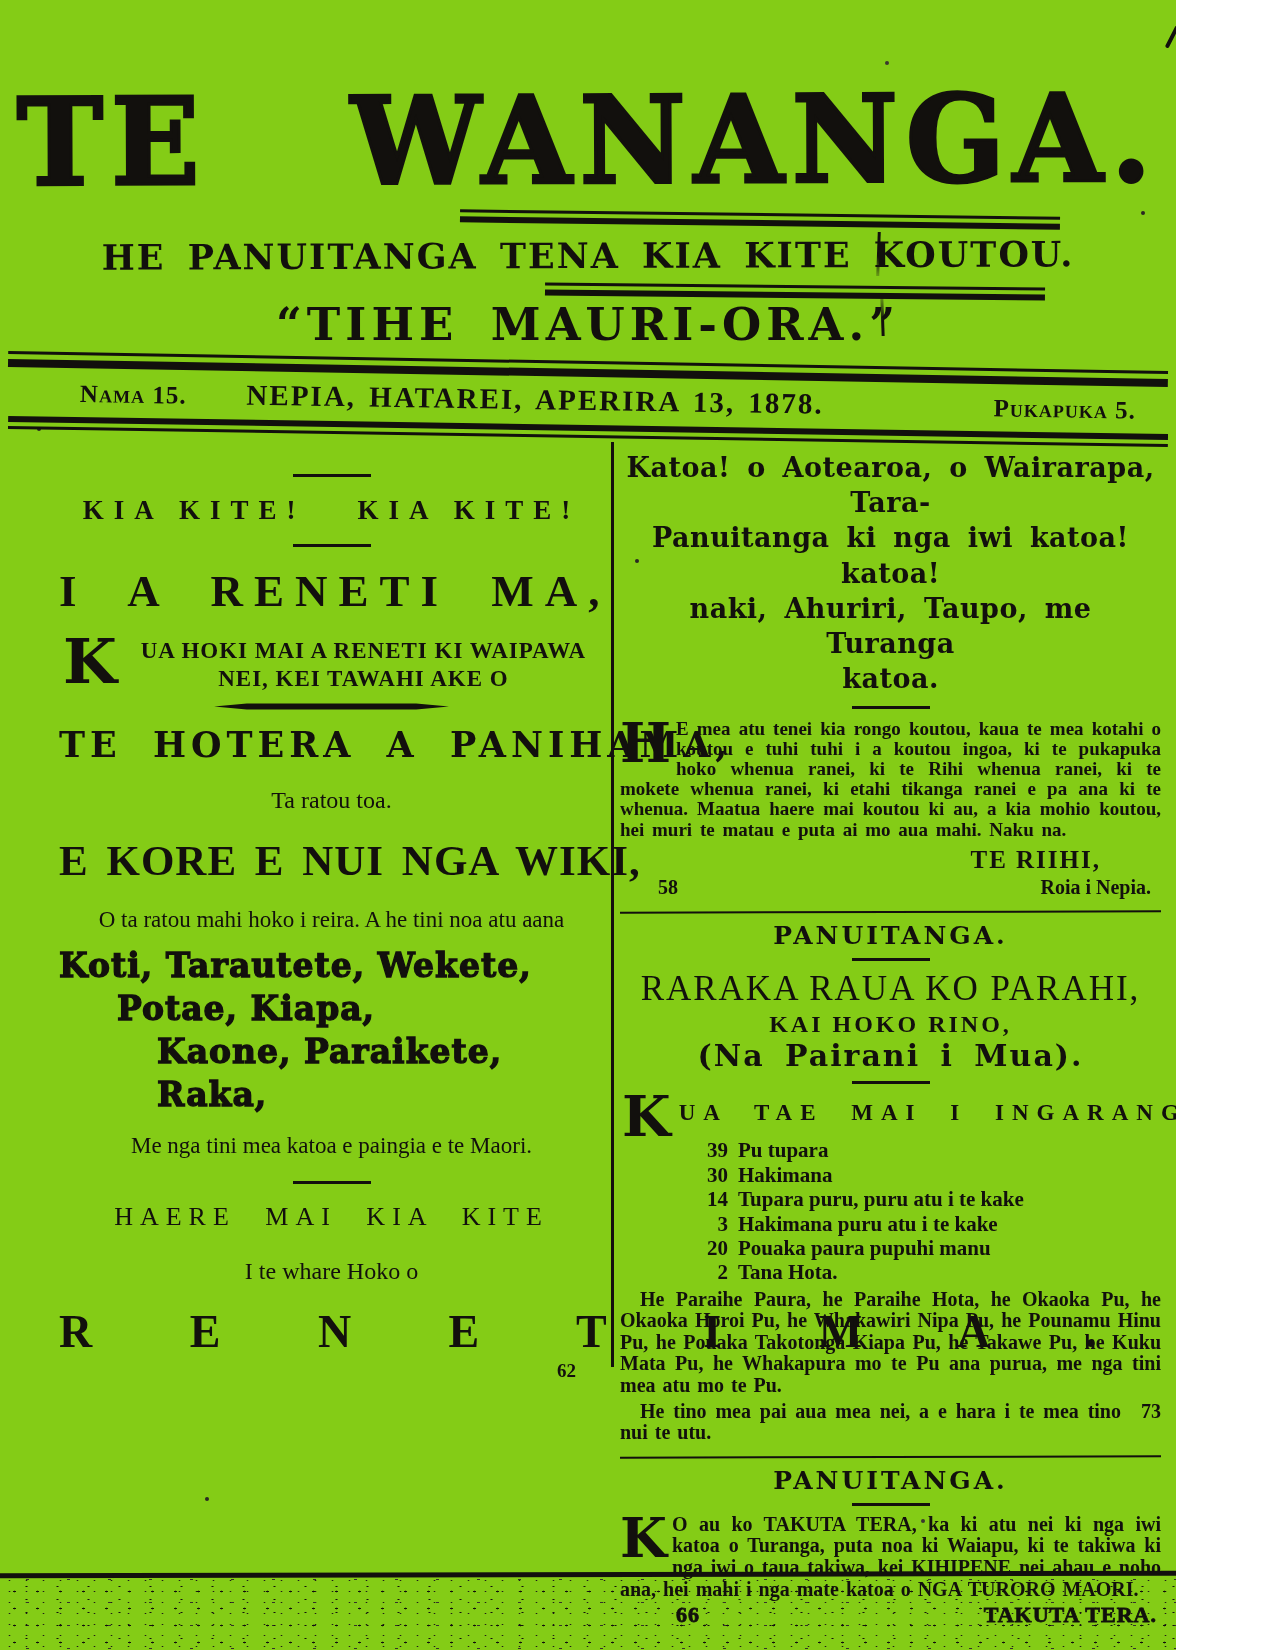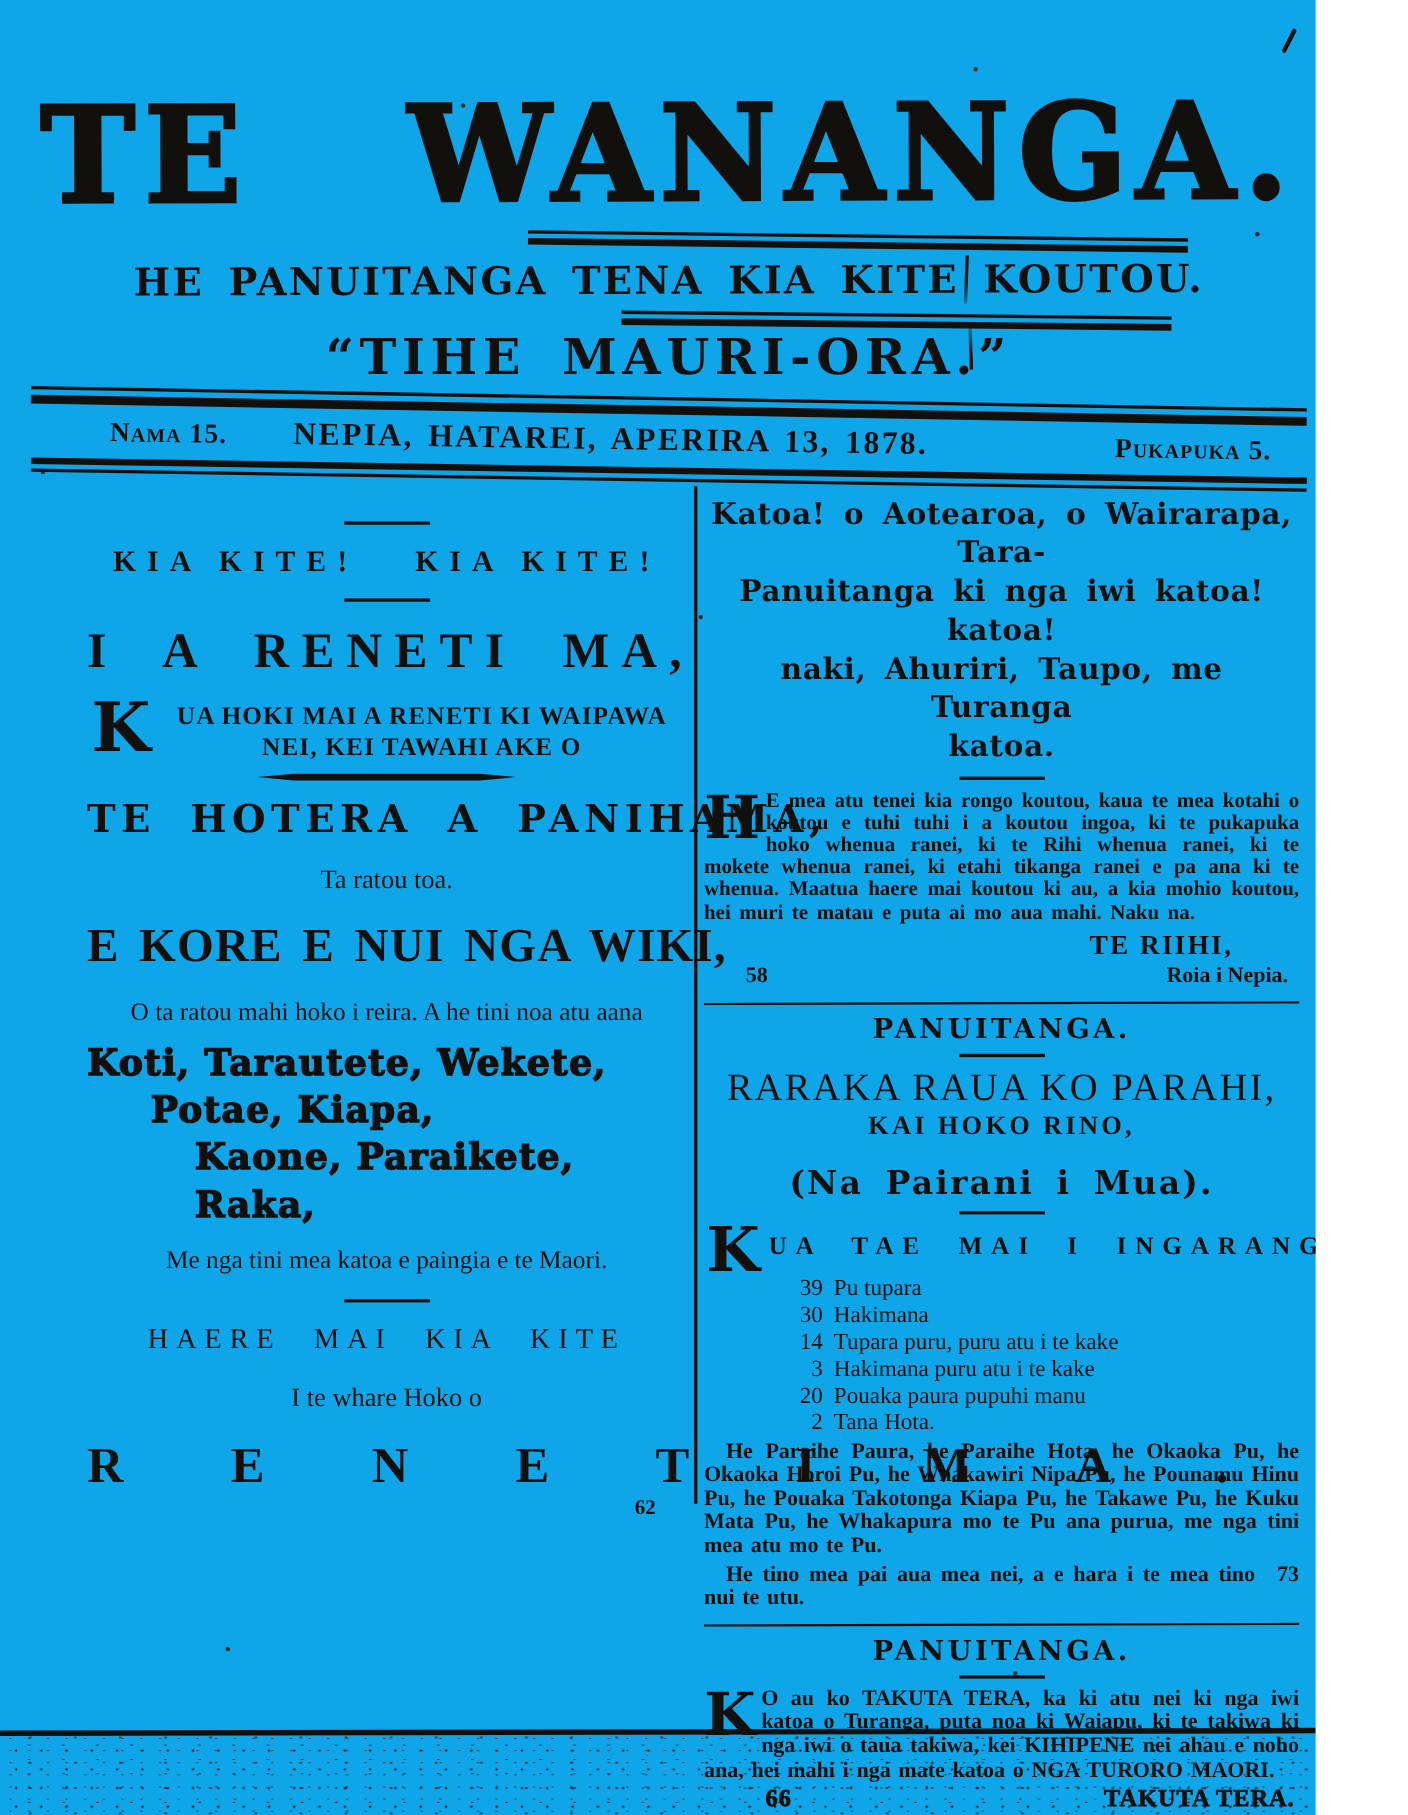--- a/index.html
+++ b/index.html
@@ -1,23 +1,22 @@
 <!DOCTYPE html>
 <html><head>
 <meta charset="utf-8">
 <style>
   html,body{margin:0;padding:0;background:#ffffff;}
   .page{
     position:relative;
     width:1176px;height:1650px;
-    background:#0ea5e9;
+    background:#84cc16;
     color:#12100d;
     font-family:"Liberation Serif", serif;
     overflow:hidden;
-    padding-left:20px;
   }
   
   .masthead{padding-top:78px;text-align:center;}
   .mast-title{
     font-family:"DejaVu Serif", serif;
     font-weight:bold;
     font-size:116px;
     line-height:1.08;
     letter-spacing:8px;
     word-spacing:95px;
@@ -125,25 +124,25 @@
   .rc-body .initial,
   .rc-para .initial{
     float:left;font-family:"DejaVu Serif", serif;font-weight:bold;
     font-size:54px;line-height:0.78;padding-right:5px;padding-top:3px;
   }
   .rc-sign{text-align:right;font-size:25px;font-weight:bold;letter-spacing:2px;padding-right:60px;margin-top:6px;}
   .rc-sign-row{display:flex;justify-content:space-between;font-size:20px;font-weight:bold;padding:2px 10px 0 38px;}
   .rc-section{text-align:center;font-family:"DejaVu Serif", serif;font-weight:bold;font-size:25px;letter-spacing:3px;margin-top:4px;}
   .rc-title1{text-align:center;font-size:35px;letter-spacing:2px;margin-top:4px;white-space:nowrap;}
   .rc-title2{text-align:center;font-size:24px;font-weight:bold;letter-spacing:3px;margin-top:2px;}
-  .rc-title3{text-align:center;font-family:"DejaVu Serif", serif;font-weight:bold;font-size:30px;letter-spacing:2px;word-spacing:8px;margin-top:20px;}
+  .rc-title3{text-align:center;font-family:"DejaVu Serif", serif;font-weight:bold;font-size:30px;letter-spacing:2px;word-spacing:8px;margin-top:0;}
   .rc-lead{display:flex;margin-top:6px;}
   .rc-lead .initial2{font-family:"DejaVu Serif", serif;font-weight:bold;font-size:56px;line-height:0.8;padding:2px 8px 0 2px;}
   .rc-lead .lead-text{font-size:23px;font-weight:bold;letter-spacing:8px;word-spacing:14px;padding-top:8px;white-space:nowrap;}
-  .rc-list{margin:0 0 0 72px;font-size:21px;line-height:1.16;font-weight:normal;}
+  .rc-list{margin:0 0 0 72px;font-size:21px;line-height:1.16;font-weight:bold;}
   .rc-list .row{display:flex;}
   .rc-list .qty{width:36px;text-align:right;padding-right:10px;flex:none;}
   .rc-para{font-size:20px;line-height:1.08;text-align:justify;word-spacing:2px;font-weight:bold;margin-top:8px;}
   .rc-para.indent{text-indent:20px;margin-top:4px;}
   .rc-adnum-float{float:right;font-weight:bold;}
   .rc-bottom-row{display:flex;justify-content:space-between;font-size:22px;font-weight:bold;padding:2px 4px 0 56px;}
   .rc-bottom-row .fat{-webkit-text-stroke:0.8px #12100d;letter-spacing:1px;}
   
   .ink-slash{position:absolute;top:25px;left:1170px;width:4px;height:24px;background:#12100d;border-radius:3px;transform:rotate(27deg);}
   .ink-dot{position:absolute;top:33px;left:1222px;width:8px;height:6px;background:#12100d;border-radius:60% 40% 55% 45%;transform:rotate(-25deg);}

